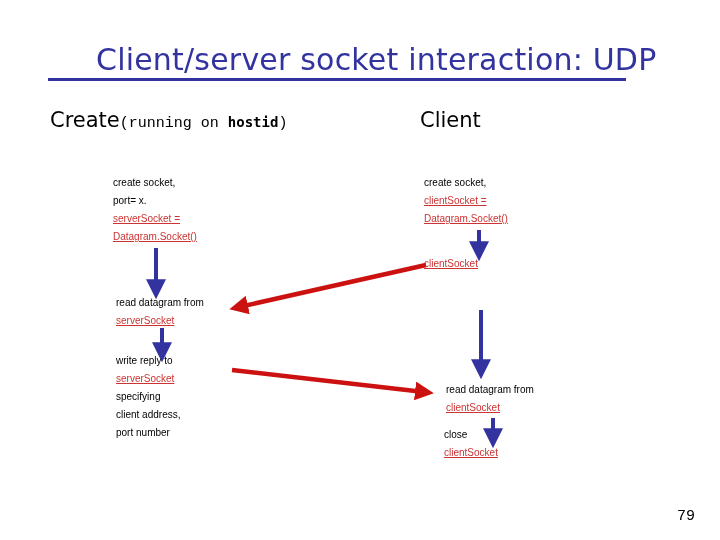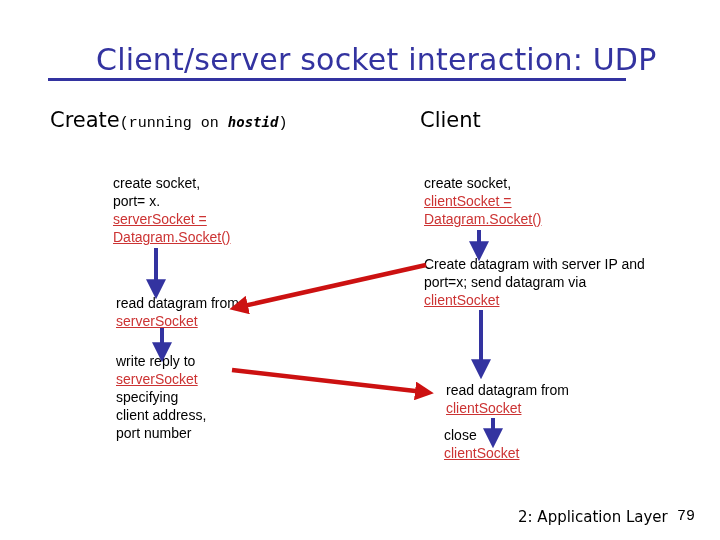--- a/index.html
+++ b/index.html
@@ -61,28 +61,27 @@
     font-size: 21px;
   }
   .paren-small {
     font-size: 15px;
     font-family: Liberation Mono, monospace;
   }
   .mono-small {
     font-family: "DejaVu Sans Mono", monospace;
     font-size: 14px;
     font-weight: bold;
-    font-style: italic;
   }
 
   
   .step {
     position: absolute;
     font-family: "Liberation Sans", sans-serif;
-    font-size: 14px;
+    font-size: 10px;
     line-height: 18px;
     color: #000000;
     white-space: pre-line;
   }
   .code {
     color: #CC3333;
     text-decoration: underline;
   }
 
   #step-s1 { left: 113px; top: 174px;  width: 200px; }
@@ -141,23 +140,21 @@
   <div class="step" id="step-s3"><span>write reply to
 </span><span class="code">serverSocket</span><span>
 specifying
 client address,
 port number</span></div>
 
   <div class="step" id="step-c1"><span>create socket,
 </span><span class="code">clientSocket =
 Datagram.Socket()</span></div>
 
-  <div class="step" id="step-c2"><span>Create datagram with server IP and
-port=x; send datagram via
-</span><span class="code"> clientSocket</span></div>
+  <div class="step" id="step-c2"><span class="code"> clientSocket</span></div>
 
   <div class="step" id="step-c3"><span>read datagram from
 </span><span class="code">clientSocket</span></div>
 
   <div class="step" id="step-c4"><span>close
 </span><span class="code"> clientSocket</span></div>
 
   <svg class="arrow-layer" viewBox="0 0 720 540" width="720" height="540" xmlns="http://www.w3.org/2000/svg">
     <defs>
       <marker id="bluehead" markerWidth="5" markerHeight="5" refX="2.2" refY="2.5" orient="auto" markerUnits="strokeWidth">
@@ -176,16 +173,15 @@
 
     <line x1="481" y1="310" x2="481" y2="368" stroke="#3333A0" stroke-width="4" marker-end="url(#bluehead)"></line>
 
     <line x1="493" y1="418" x2="493" y2="437" stroke="#3333A0" stroke-width="4" marker-end="url(#bluehead)"></line>
 
     <line x1="426" y1="265" x2="239" y2="307" stroke="#CC1111" stroke-width="4.5" marker-end="url(#redhead)"></line>
 
     <line x1="232" y1="370" x2="424" y2="392" stroke="#CC1111" stroke-width="4.5" marker-end="url(#redhead)"></line>
   </svg>
 
-  <div class="footer-text" id="footer-label">2: Application Layer</div>
   <div class="footer-text" id="footer-page">79</div>
 
 </div>
 
 </body></html>

